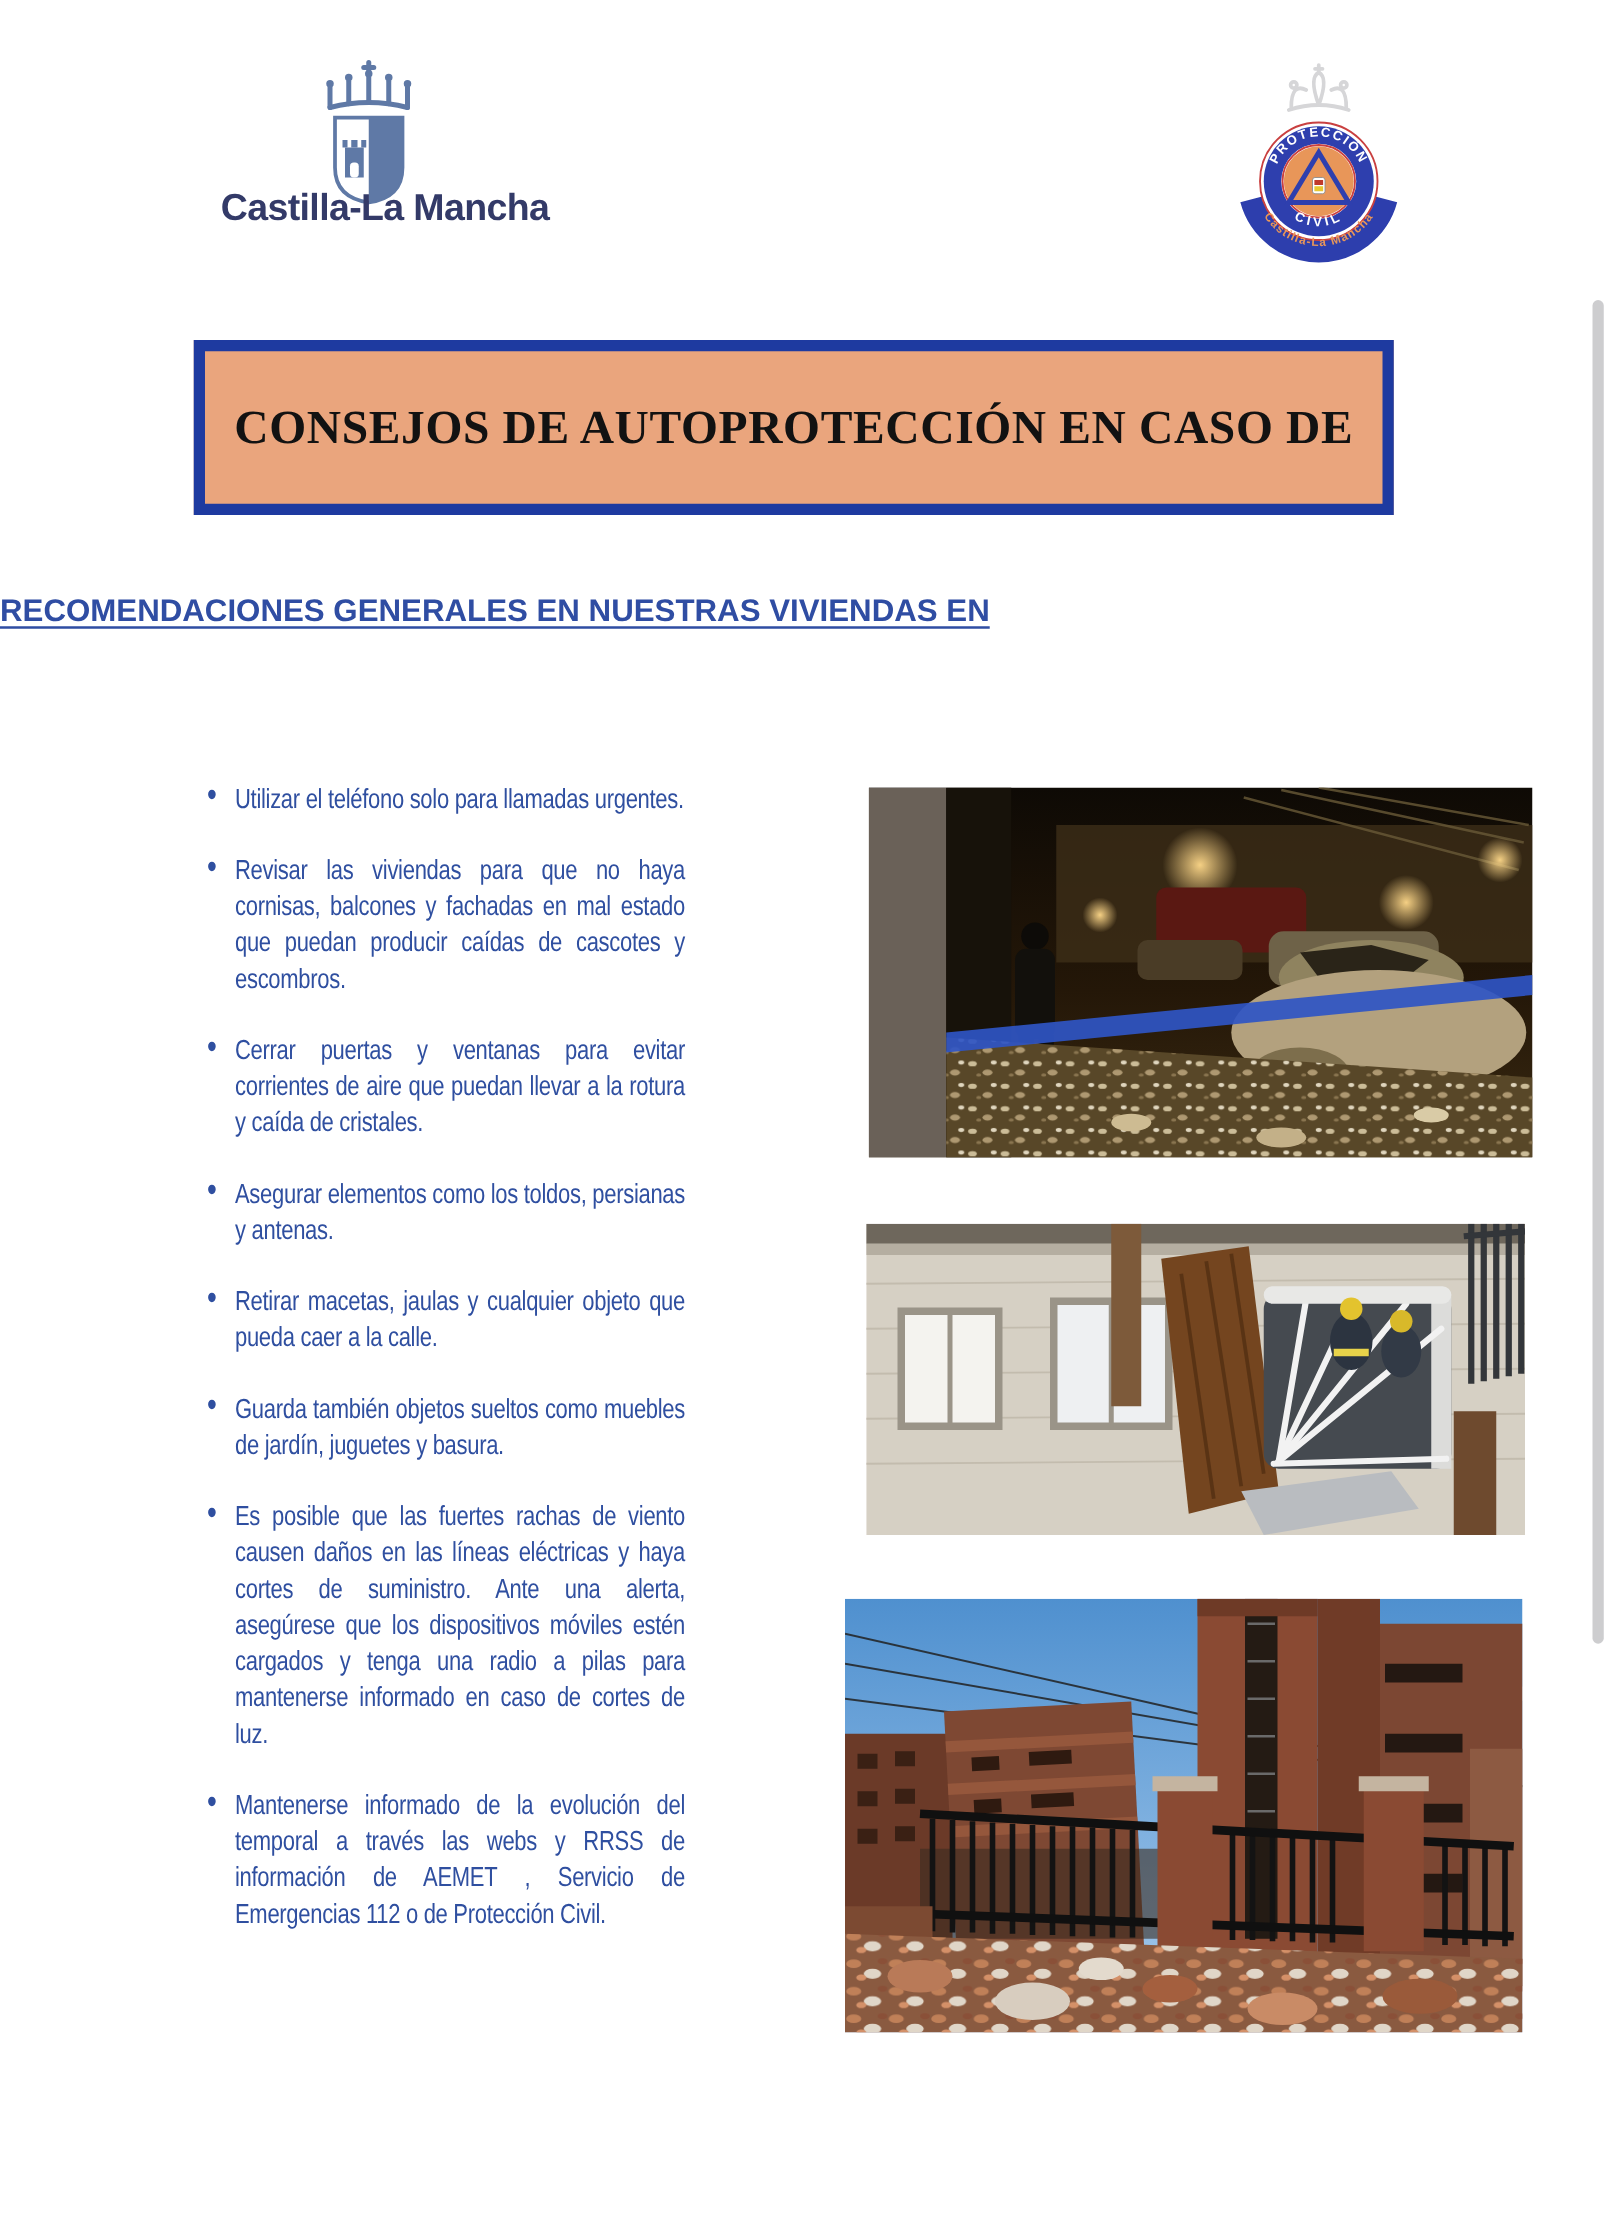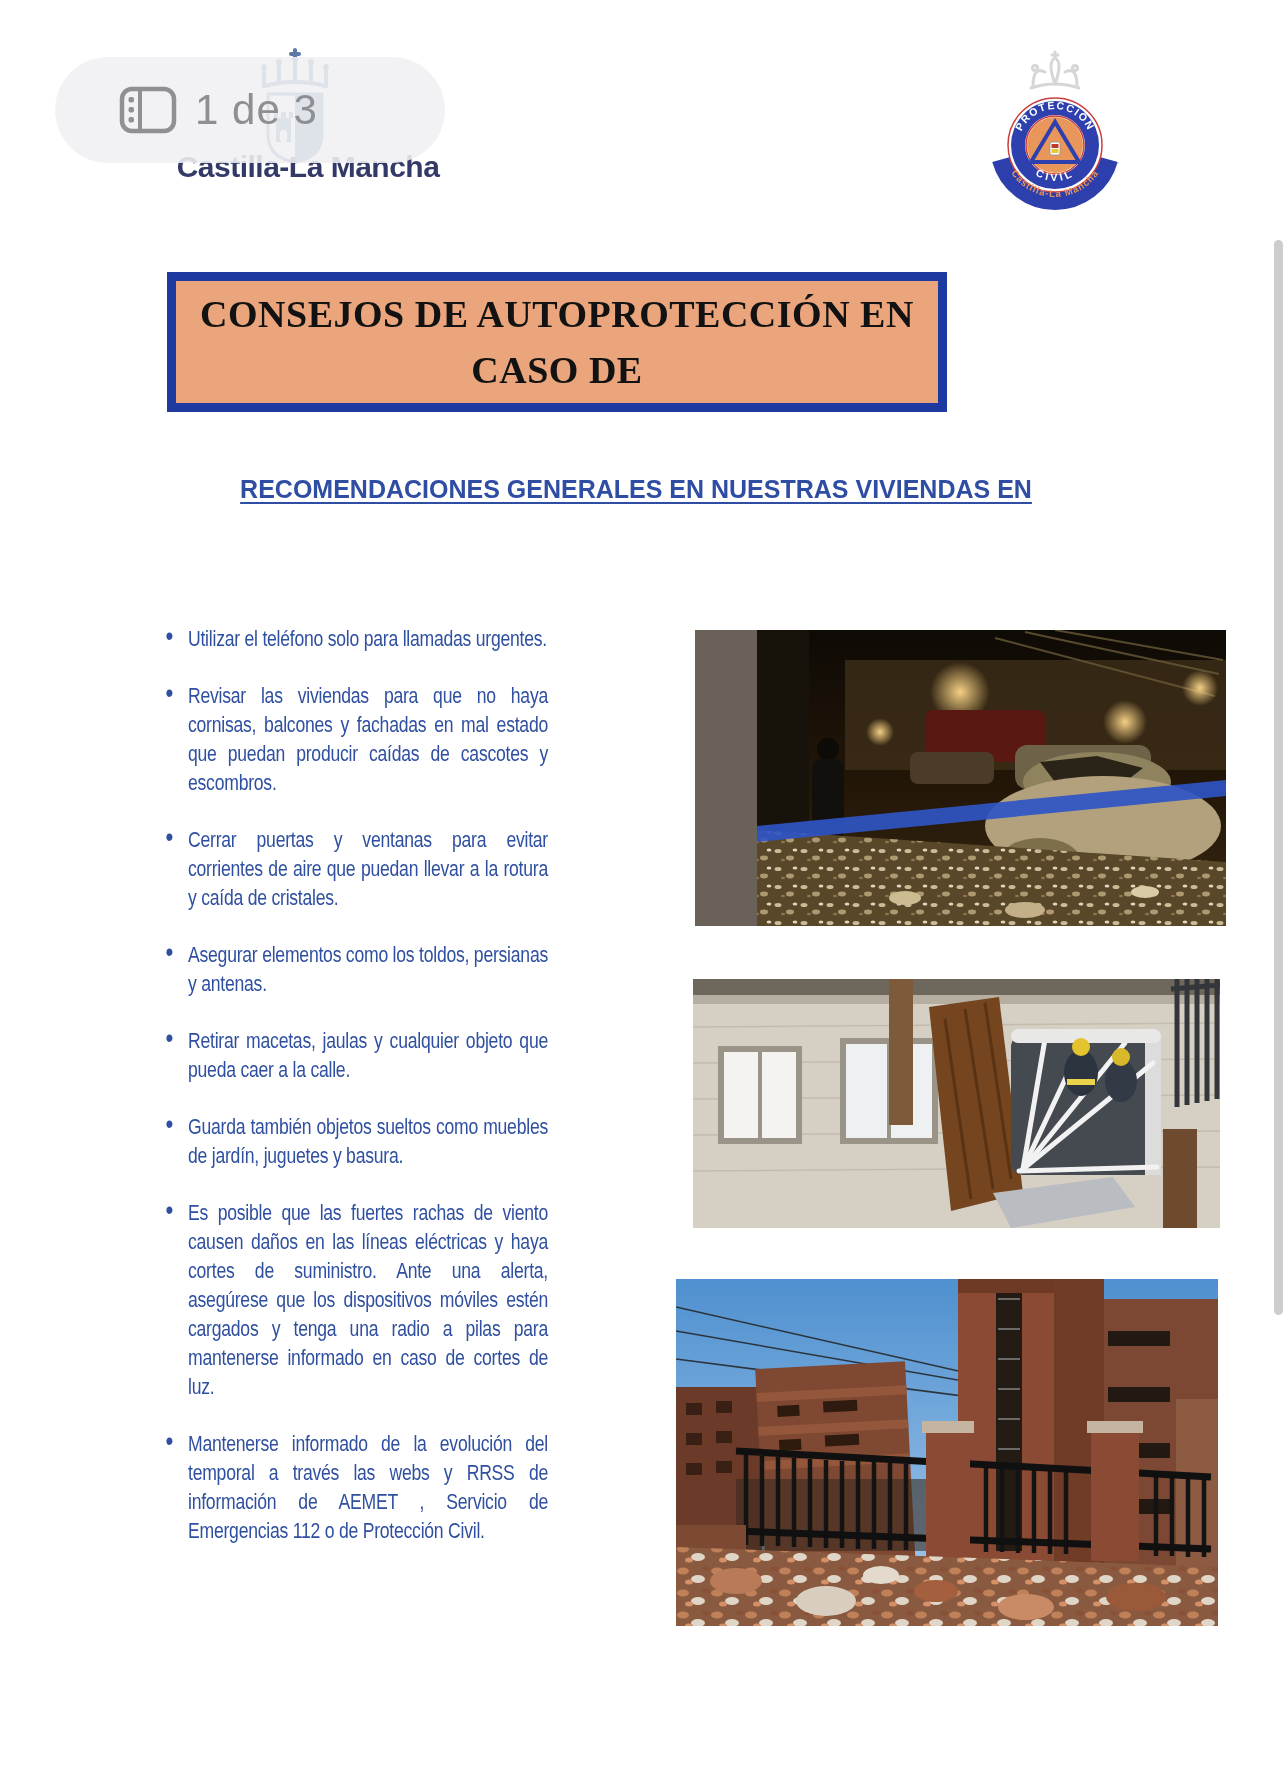--- a/index.html
+++ b/index.html
@@ -10,27 +10,27 @@
         background:rgba(240,240,242,0.88);display:flex;align-items:center;z-index:5;}
   .pill .glyph{margin-left:64px;width:58px;height:48px;flex:0 0 auto;}
   .pill .ptxt{margin-left:18px;font-size:42px;color:#8e8e93;letter-spacing:1px;}
   
   .jccm-crest{position:absolute;left:242px;top:46px;width:106px;height:122px;z-index:2;}
   .jccm-caption{position:absolute;left:158px;top:150px;width:300px;text-align:center;
         font-size:30px;font-weight:700;letter-spacing:-0.5px;color:#333a68;z-index:2;}
   
   .pclogo{position:absolute;left:983px;top:46px;width:146px;height:168px;}
   
-  .titlebox{position:absolute;left:167px;top:272px;width:780px;height:140px;box-sizing:border-box;
+  .titlebox{position:absolute;left:155px;top:272px;width:960px;height:140px;box-sizing:border-box;
         background:#eaa57d;border:9px solid #1e3aa0;display:flex;flex-direction:column;
         align-items:center;justify-content:center;}
   .titlebox .t{font-family:"Liberation Serif", serif;font-weight:700;font-size:38px;
         line-height:56px;color:#121212;letter-spacing:0.5px;text-align:center;}
   
-  .subtitle{position:absolute;left:0;top:470px;width:1272px;text-align:center;
+  .subtitle{position:absolute;left:0;top:470px;width:1272px;
         color:#2f4da3;font-weight:700;font-size:25px;line-height:38px;}
   .subtitle .u{text-decoration:underline;text-decoration-thickness:2px;text-underline-offset:4px;}
   
   .bullets{position:absolute;left:164px;top:624px;width:480px;margin:0;padding:0;list-style:none;
         transform:scaleX(0.8);transform-origin:0 0;
         color:#2f4fa0;font-size:22px;line-height:29px;letter-spacing:-0.3px;}
   .bullets li{position:relative;padding-left:30px;margin-bottom:28px;text-align:justify;}
   .bullets li::before{content:"\2022";position:absolute;left:2px;top:-3px;font-size:28px;}
   
   .photo{position:absolute;display:block;}
@@ -64,30 +64,20 @@
     <g fill="#5f79a6">
       <rect x="34" y="72" width="15" height="24"></rect>
       <rect x="32" y="66" width="4" height="6"></rect>
         <rect x="39" y="66" width="5" height="6"></rect>
         <rect x="47" y="66" width="4" height="6"></rect>
     </g>
     <rect x="38" y="84" width="7" height="12" rx="3" fill="#ffffff"></rect>
   </svg>
   <div class="jccm-caption">Castilla-La Mancha</div>
 
-  <div class="pill">
-    <svg class="glyph" viewBox="0 0 58 48">
-      <rect x="3" y="3" width="52" height="42" rx="10" fill="none" stroke="#8f8f94" stroke-width="4.5"></rect>
-      <line x1="21" y1="4" x2="21" y2="44" stroke="#8f8f94" stroke-width="4"></line>
-      <rect x="9.5" y="11" width="5.5" height="5.5" rx="2" fill="#8f8f94"></rect>
-      <rect x="9.5" y="21" width="5.5" height="5.5" rx="2" fill="#8f8f94"></rect>
-      <rect x="9.5" y="31" width="5.5" height="5.5" rx="2" fill="#8f8f94"></rect>
-    </svg>
-    <span class="ptxt">1 de 3</span>
-  </div>
 
   <svg class="pclogo" viewBox="0 0 146 168">
     <defs>
       <path id="arcTop" d="M38.2,86.7 A36,36 0 0 1 105.8,86.7"></path>
       <path id="arcBot" d="M44.4,122.1 A36,36 0 0 0 99.6,122.1"></path>
       <path id="arcBanner" d="M21.8,112.5 A52,52 0 0 0 122.2,112.5"></path>
     </defs>
 
     <g stroke="#d6d6d8" stroke-width="3" fill="none" stroke-linecap="round">
       <path d="M48,42 Q72,34 96,42"></path>

